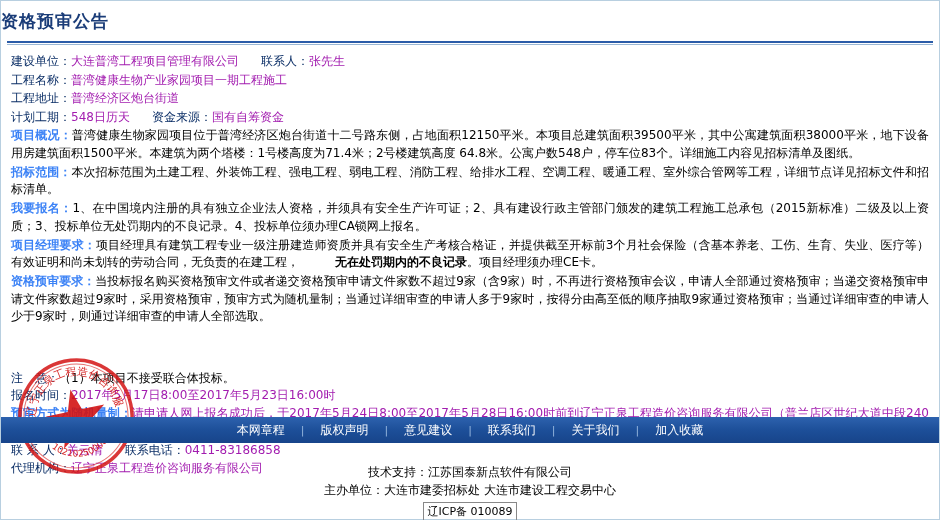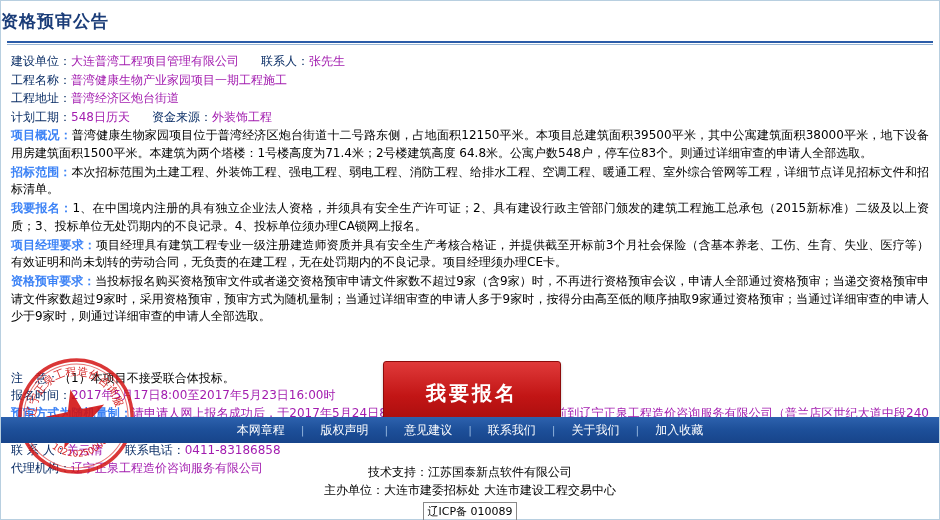--- a/index.html
+++ b/index.html
@@ -66,21 +66,22 @@
   .para {
     line-height: 17.5px;
     text-align: justify;
     margin-bottom: 1.5px;
   }
   .para .lbl {
     font-weight: bold;
     color: #3b82f6;
   }
   .bold-red {
-    font-weight: normal;
+    font-weight: bold;
+    margin-left: 36px;
   }
   .indent-note {
     line-height: 17px;
     margin-top: 44px;
   }
   .seal {
     position: absolute;
     left: 12px;
     top: 352px;
     width: 126px;
@@ -173,26 +174,26 @@
 
     <div class="row">
       <span class="lbl">工程名称：</span><span class="val">普湾健康生物产业家园项目一期工程施工</span>
     </div>
 
     <div class="row">
       <span class="lbl">工程地址：</span><span class="val">普湾经济区炮台街道</span>
     </div>
 
     <div class="row">
-      <span class="lbl">计划工期：</span><span class="val">548日历天</span><span class="inline-gap"></span><span class="lbl">资金来源：</span><span class="val">外装饰工程</span>
-    </div>
-
-
-    <div class="para">
-      <span class="lbl">项目概况：</span><span>普湾健康生物家园项目位于普湾经济区炮台街道十二号路东侧，占地面积12150平米。本项目总建筑面积39500平米，其中公寓建筑面积38000平米，地下设备用房建筑面积1500平米。本建筑为两个塔楼：1号楼高度为71.4米；2号楼建筑高度 64.8米。公寓户数548户，停车位83个。则通过详细审查的申请人全部选取。</span>
+      <span class="lbl">计划工期：</span><span class="val">548日历天</span><span class="inline-gap"></span><span class="lbl">资金来源：</span><span class="val">国有自筹资金</span>
+    </div>
+
+
+    <div class="para">
+      <span class="lbl">项目概况：</span><span>普湾健康生物家园项目位于普湾经济区炮台街道十二号路东侧，占地面积12150平米。本项目总建筑面积39500平米，其中公寓建筑面积38000平米，地下设备用房建筑面积1500平米。本建筑为两个塔楼：1号楼高度为71.4米；2号楼建筑高度 64.8米。公寓户数548户，停车位83个。详细施工内容见招标清单及图纸。</span>
     </div>
 
     <div class="para">
       <span class="lbl">招标范围：</span><span>本次招标范围为土建工程、外装饰工程、强电工程、弱电工程、消防工程、给排水工程、空调工程、暖通工程、室外综合管网等工程，详细节点详见招标文件和招标清单。</span>
     </div>
 
     <div class="para">
       <span class="lbl">我要报名：</span><span>1、在中国境内注册的具有独立企业法人资格，并须具有安全生产许可证；2、具有建设行政主管部门颁发的建筑工程施工总承包（2015新标准）二级及以上资质；3、投标单位无处罚期内的不良记录。4、投标单位须办理CA锁网上报名。</span>
     </div>
 
@@ -237,23 +238,20 @@
         </text>
         <path id="sealBottom" d="M 63,63 m -37,14 a 39,39 0 0,0 74,0" fill="none"></path>
         <text font-size="9" fill="#d31414" font-family="'DejaVu Sans', sans-serif" opacity="0.9">
           <textPath href="#sealBottom" startOffset="14%">1021025000097</textPath>
         </text>
         <polygon class="redstar" points="63,36 70.2,57.5 93,57.5 74.5,71 81.5,92.5 63,79.2 44.5,92.5 51.5,71 33,57.5 55.8,57.5" opacity="0.9"></polygon>
       </g>
     </svg>
   </div>
 
-  <div class="apply-wrap">
-    <div class="apply-btn">我要报名</div>
-  </div>
 
   <div class="navbar">
     <a>本网章程</a>
     <span class="navsep">|</span>
     <a>版权声明</a>
     <span class="navsep">|</span>
     <a>意见建议</a>
     <span class="navsep">|</span>
     <a>联系我们</a>
     <span class="navsep">|</span>

